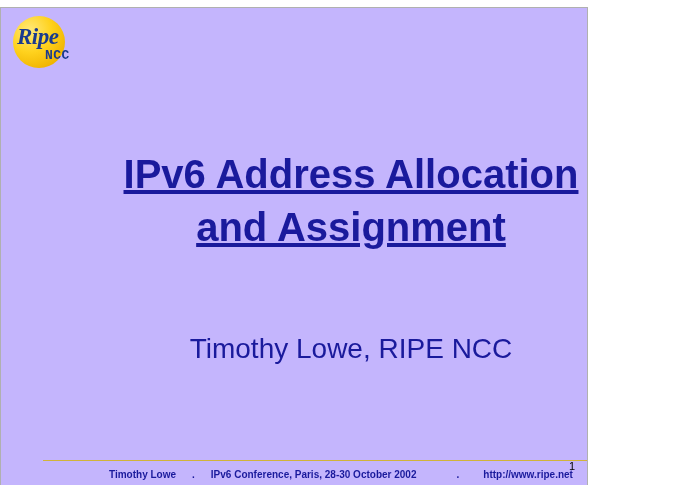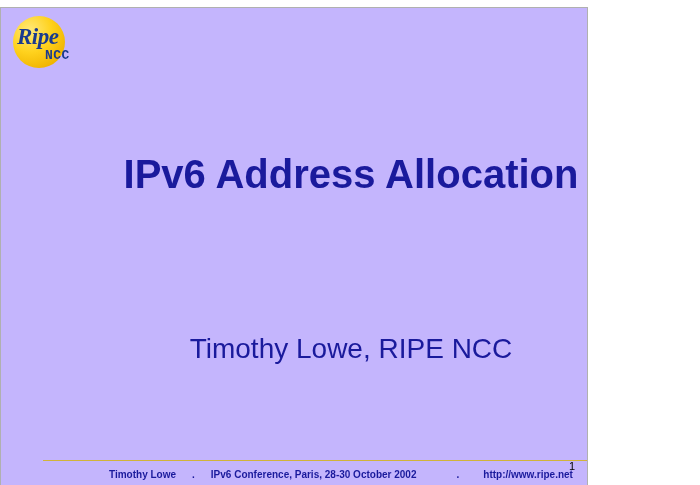--- a/index.html
+++ b/index.html
@@ -65,20 +65,21 @@
     position: absolute;
     left: 0;
     top: 140px;
     width: 700px;
     text-align: center;
     font-size: 40px;
     font-weight: bold;
     color: #1a1a9c;
     line-height: 1.32;
     letter-spacing: 0px;
+    text-decoration: underline;
   }
   .title .line2 {
     display: block;
   }
 
   
   .subtitle {
     position: absolute;
     left: 0;
     top: 325px;
@@ -140,20 +141,21 @@
 <div class="slide">
 
   <div class="logo">
     <div class="logo-ball"></div>
     <div class="logo-ripe">Ripe</div>
     <div class="logo-ncc">NCC</div>
   </div>
 
   <div class="title">
     <span>IPv6 Address Allocation</span>
+    <span class="line2">and Assignment</span>
   </div>
 
   <div class="subtitle">Timothy Lowe, RIPE NCC</div>
 
   <div class="footer-rule"></div>
 
   <div class="footer">
     <span class="footer-author">Timothy Lowe</span>
     <span class="footer-dot">.</span>
     <span class="footer-event">IPv6 Conference, Paris, 28-30 October 2002</span>

